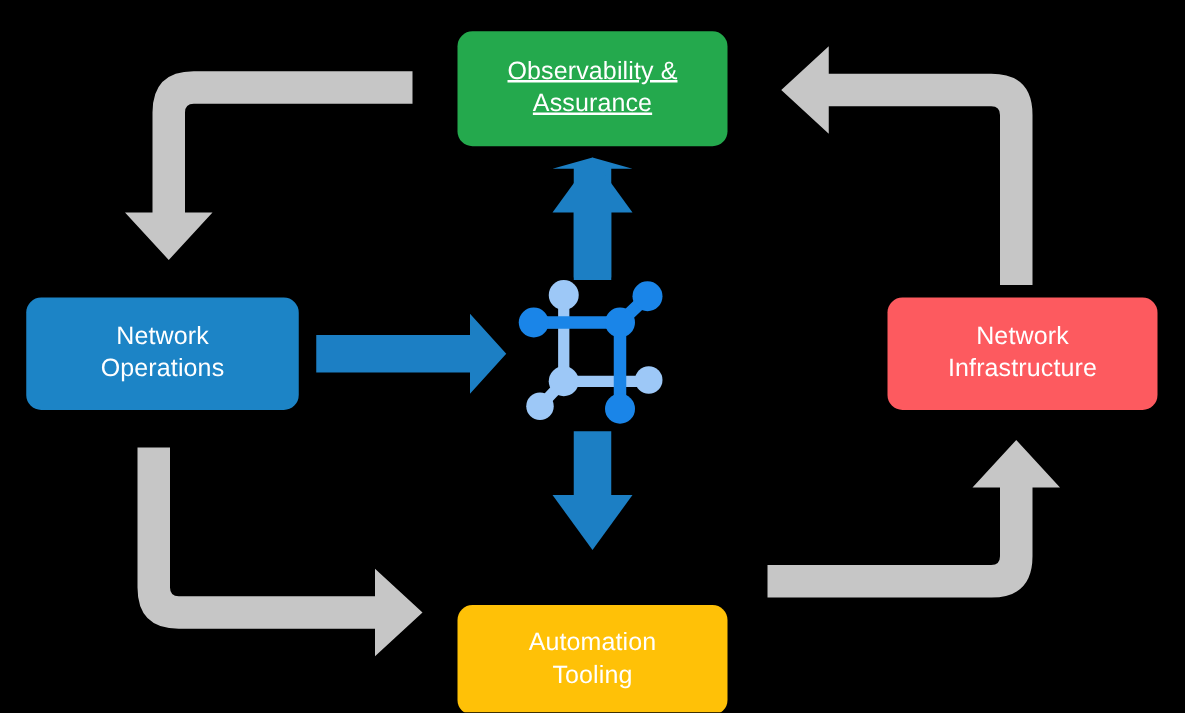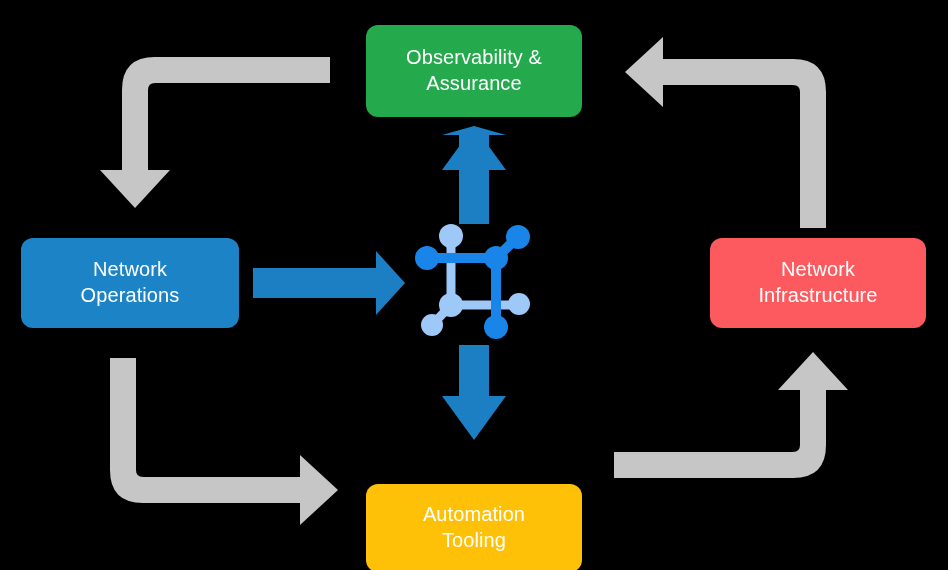--- a/index.html
+++ b/index.html
@@ -182,21 +182,21 @@
       <g fill="#1a85e8">
         <circle cx="427" cy="258" r="12"></circle>
         <circle cx="496" cy="258" r="12"></circle>
         <circle cx="518" cy="237" r="12"></circle>
         <circle cx="496" cy="327" r="12"></circle>
       </g>
     </g>
 
   </svg>
 
-  <div class="node-box" id="node-observability" style="background: rgb(36, 169, 77); color: rgb(255, 255, 255);">Observability &amp;
+  <div class="node-box" id="node-observability" style="background: rgb(36, 169, 77); color: rgb(255, 255, 255); text-decoration: underline;">Observability &amp;
 Assurance</div>
 
   <div class="node-box" id="node-operations" style="background: rgb(28, 132, 198); color: rgb(255, 255, 255);">Network
 Operations</div>
 
   <div class="node-box" id="node-infrastructure" style="background: rgb(253, 90, 95); color: rgb(255, 255, 255);">Network
 Infrastructure</div>
 
   <div class="node-box" id="node-automation" style="background: rgb(255, 193, 7); color: rgb(255, 255, 255);">Automation
 Tooling</div>

